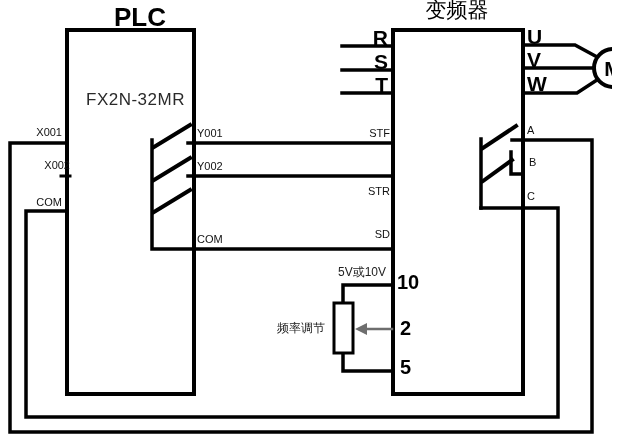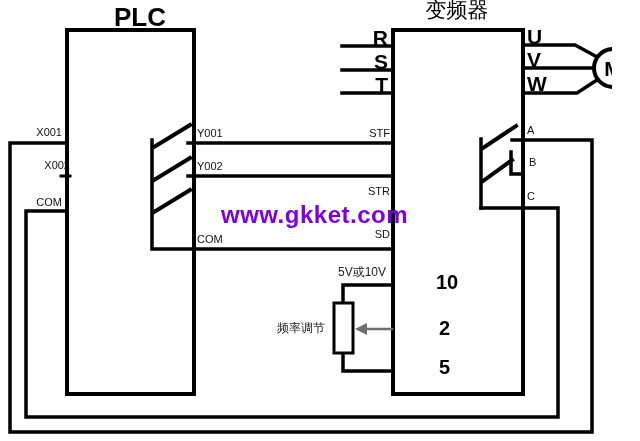--- a/index.html
+++ b/index.html
@@ -11,21 +11,21 @@
   .lbl{
     position:absolute;color:#111;font-size:11px;line-height:1;
     white-space:nowrap;letter-spacing:0;
   }
   .right{text-align:right;}
   .center{text-align:center;}
   .title-plc{font-size:26px;font-weight:bold;color:#000;}
   .title-inv{font-size:21px;color:#000;font-family:Liberation Mono, monospace;}
   .model{font-size:17px;color:#2a2a2a;letter-spacing:0.5px;}
   .phase{font-size:21px;font-weight:bold;color:#000;}
-  .analog{font-size:20px;font-weight:bold;color:#000;margin-left:39px;}
+  .analog{font-size:20px;font-weight:bold;color:#000;}
   .small{font-size:12px;color:#222;text-align:center;}
   .motor-m{font-size:21px;font-weight:bold;color:#000;}
   .watermark{font-size:24px;font-weight:bold;color:#7d00e0;letter-spacing:0.5px;}
 </style>
 </head>
 <body>
 
 <div id="stage">
 
   <svg id="wires" width="640" height="441" viewBox="0 0 640 441" fill="none" stroke="#000" stroke-width="3.5" stroke-linejoin="miter" stroke-linecap="square">
@@ -61,20 +61,21 @@
 
     <path d="M393 285 L343 285 L343 303"></path>
     <path d="M393 371 L343 371 L343 353"></path>
     <rect x="334" y="303" width="19" height="50" fill="#fff" stroke-width="3"></rect>
     <line x1="392" y1="329" x2="362" y2="329" stroke="#6e6e6e" stroke-width="2.5"></line>
     <polygon points="355,329 367,323 367,335" fill="#6e6e6e" stroke="none"></polygon>
   </svg>
 
   <div class="lbl title-plc center" style="left:100px;top:4px;width:80px;">PLC</div>
   <div class="lbl title-inv center" style="left:411px;top:1px;width:92px;">变频器</div>
+  <div class="lbl model" style="left:86px;top:91px;">FX2N-32MR</div>
 
   <div class="lbl right" style="left:8px;top:127px;width:54px;">X001</div>
   <div class="lbl right" style="left:16px;top:160px;width:54px;">X002</div>
   <div class="lbl right" style="left:8px;top:197px;width:54px;">COM</div>
 
   <div class="lbl" style="left:197px;top:128px;">Y001</div>
   <div class="lbl" style="left:197px;top:161px;">Y002</div>
   <div class="lbl" style="left:197px;top:234px;">COM</div>
 
   <div class="lbl right" style="left:338px;top:128px;width:52px;">STF</div>
@@ -94,15 +95,14 @@
   <div class="lbl" style="left:527px;top:191px;">C</div>
 
   <div class="lbl analog" style="left:397px;top:272px;">10</div>
   <div class="lbl analog" style="left:400px;top:318px;">2</div>
   <div class="lbl analog" style="left:400px;top:357px;">5</div>
   <div class="lbl small" style="left:338px;top:266px;">5V或10V</div>
   <div class="lbl small" style="left:277px;top:322px;">频率调节</div>
 
   <div class="lbl motor-m center" style="left:594px;top:58px;width:38px;">M</div>
 
-  <div class="lbl watermark" style="left:221px;top:203px;">www.gkket.com</div>
 
 </div>
 
 </body></html>

